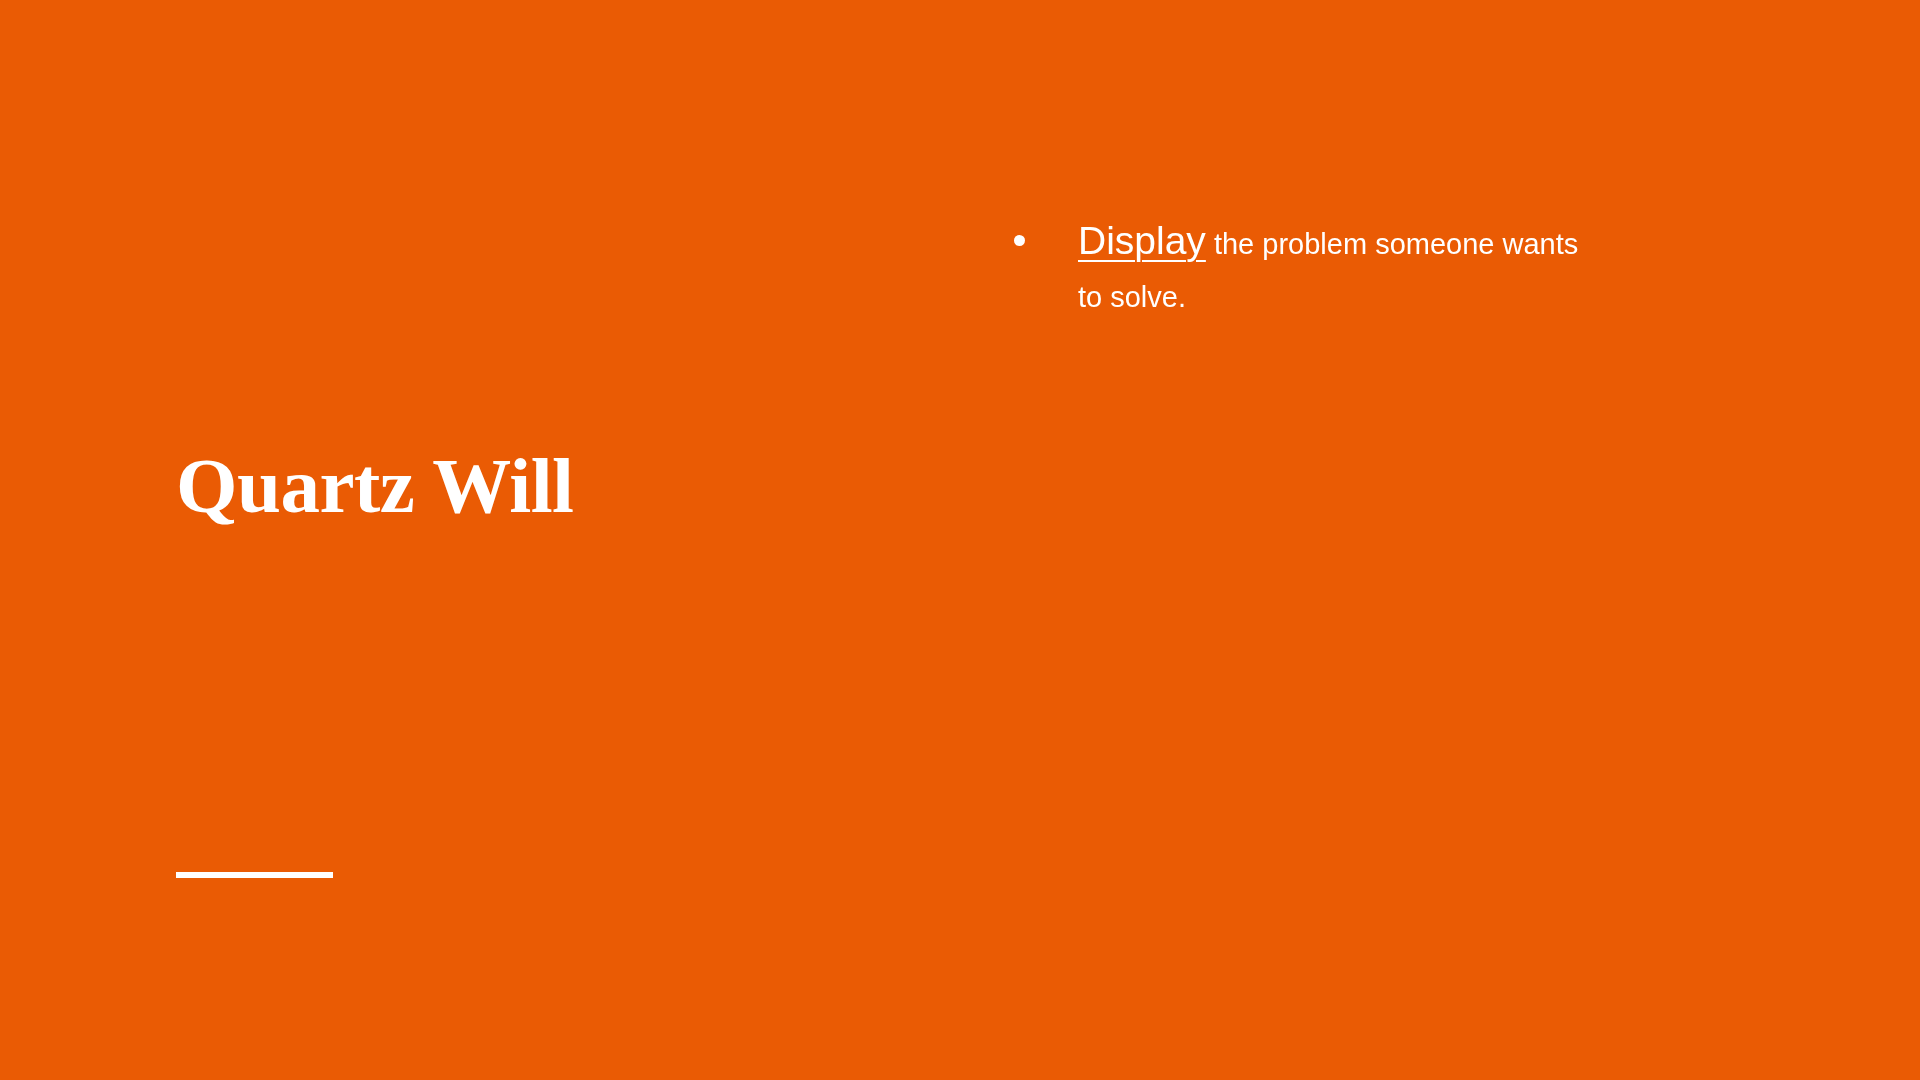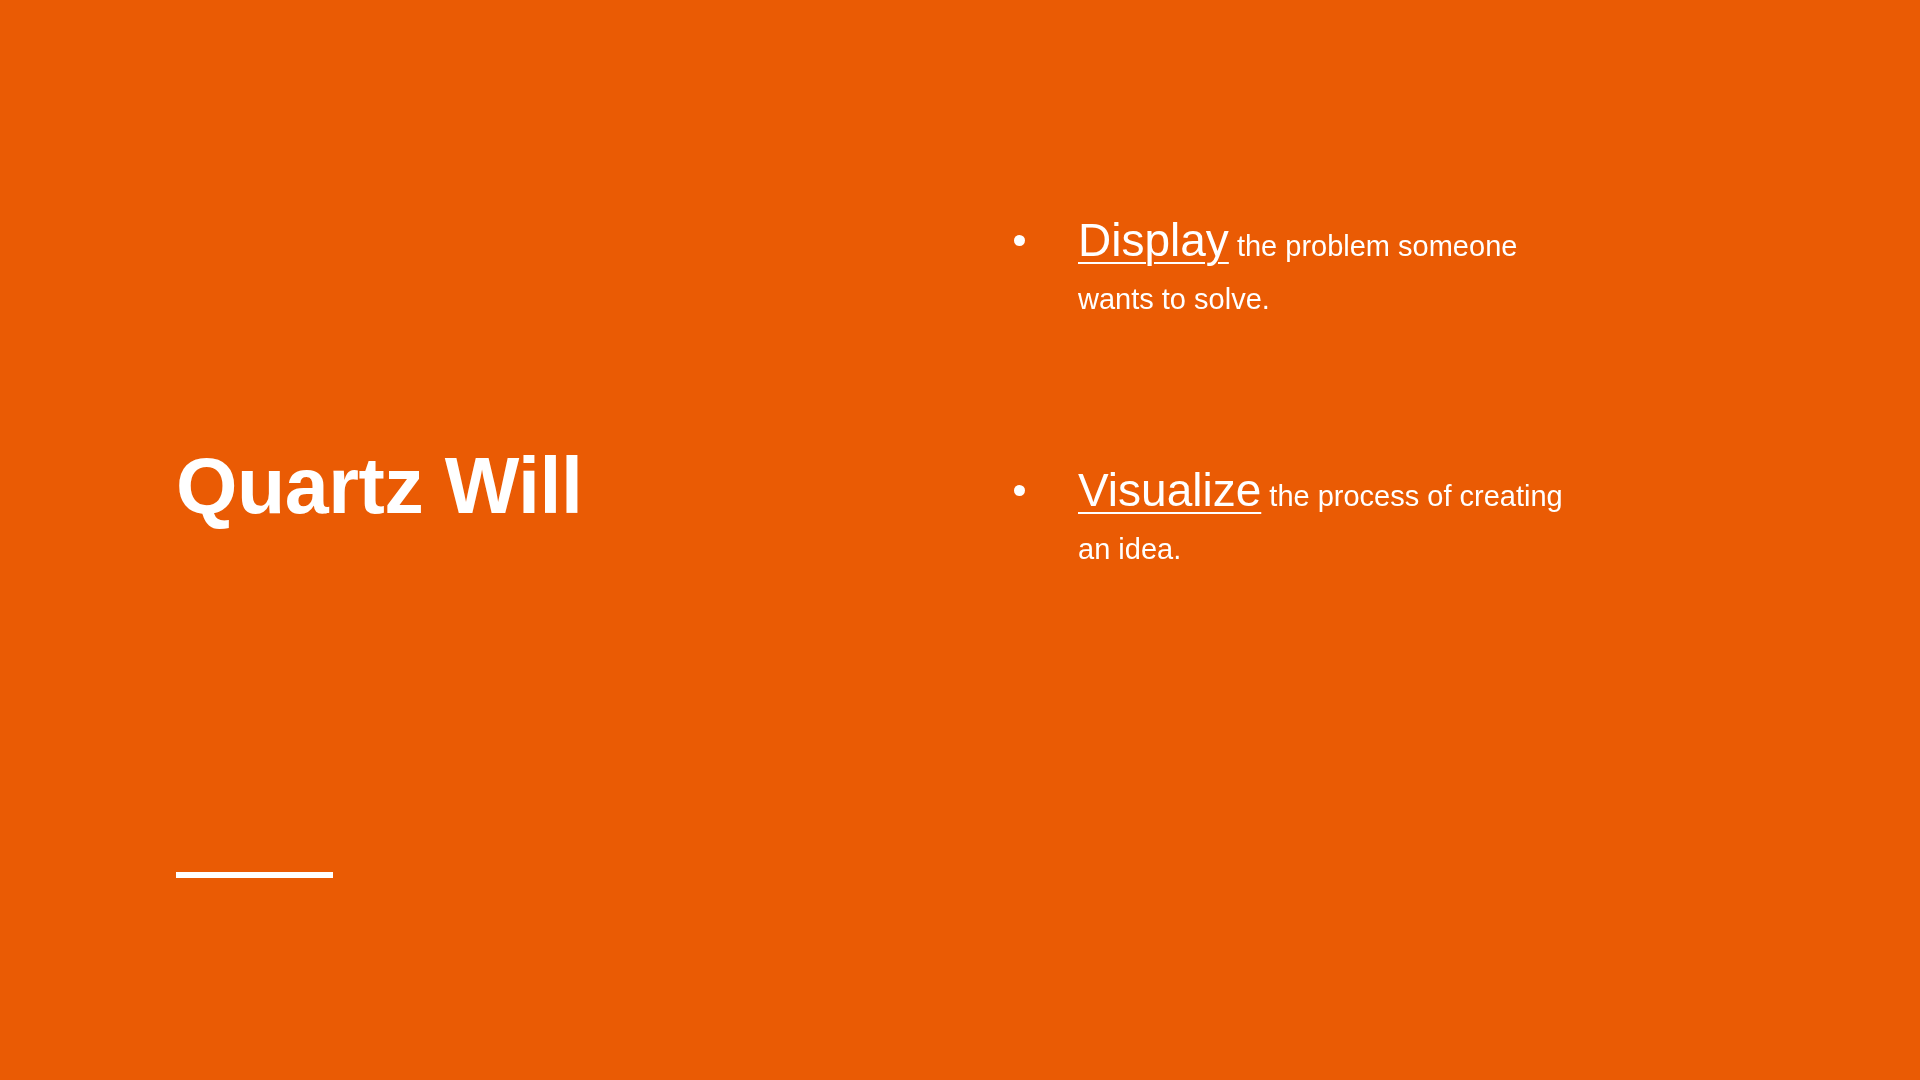--- a/index.html
+++ b/index.html
@@ -30,21 +30,21 @@
     width: 900px;
     height: 1080px;
   }
 
   .slide-title {
     position: absolute;
     left: 176px;
     top: 443px;
     margin: 0;
     color: #ffffff;
-    font-family: Liberation Sans, sans-serif;
+    font-family: Liberation Serif, serif;
     font-size: 79px;
     font-weight: 700;
     letter-spacing: -0.5px;
     line-height: 1.1;
     white-space: nowrap;
   }
 
   .title-rule {
     position: absolute;
     left: 176px;
@@ -87,21 +87,21 @@
     position: absolute;
     left: 14px;
     top: 21px;
     width: 11px;
     height: 11px;
     border-radius: 50%;
     background: #ffffff;
   }
 
   .bullet-key {
-    font-size: 46px;
+    font-size: 39px;
     font-weight: 400;
     text-decoration: underline;
     text-decoration-thickness: 2px;
     text-underline-offset: 6px;
     line-height: 53px;
   }
 
   .bullet-text {
     font-size: 29px;
     font-weight: 400;
@@ -118,22 +118,18 @@
   </div>
 
   <div class="right-col">
     <ul class="bullet-list">
 
       <li class="bullet-item">
         <span class="bullet-dot"></span>
         <span class="bullet-text"> </span><span class="bullet-key">Display</span><span class="bullet-text"> the problem someone wants to solve.</span>
       </li>
 
-      <li class="bullet-item">
-        <span class="bullet-dot"></span>
-        <span class="bullet-text"></span><span class="bullet-key">Visualize</span><span class="bullet-text"> the process of creating an idea.</span>
-      </li>
 
 
     </ul>
   </div>
 
 </div>
 
 </body></html>

